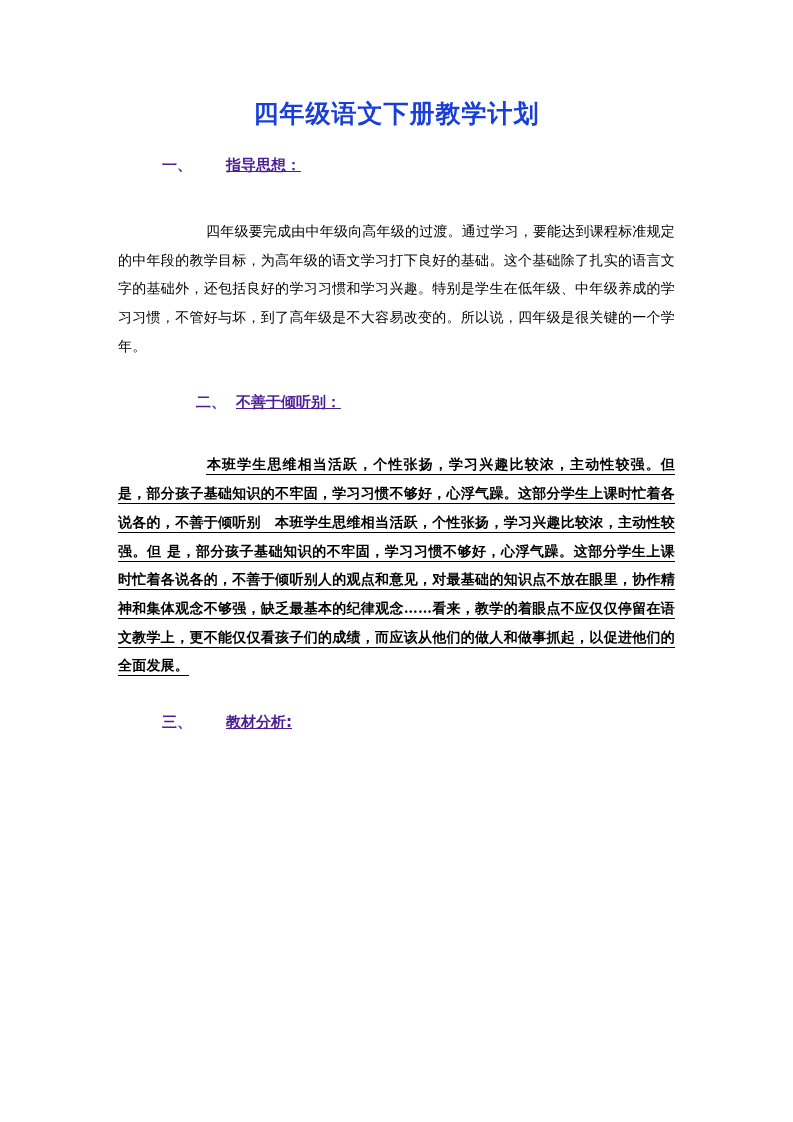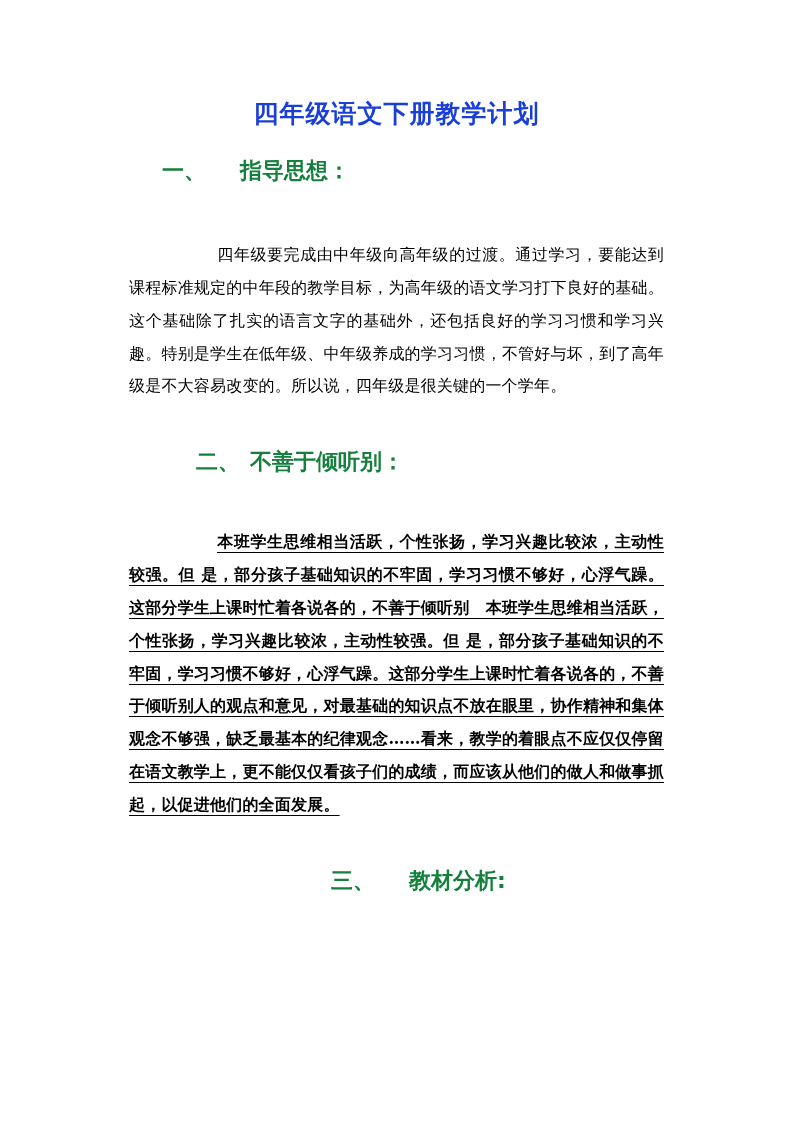--- a/index.html
+++ b/index.html
@@ -30,46 +30,47 @@
     font-size: 25px;
     color: #1a3fd8;
     text-align: center;
     letter-spacing: 1px;
     margin: 18px 0 22px 0;
     line-height: 1.4;
   }
   .heading {
     font-family: "DejaVu Sans", "Liberation Sans", sans-serif;
     font-weight: bold;
-    font-size: 22px;
-    color: #15803d;
+    font-size: 15px;
+    color: #4c1d95;
     margin: 0 0 10px 0;
     line-height: 1.6;
+    text-decoration: underline;
   }
   .heading .num {
     display: inline-block;
   }
   .heading .gap-wide {
     display: inline-block;
     width: 34px;
   }
   .heading .gap-narrow {
     display: inline-block;
     width: 10px;
   }
   .h-indent-1 { padding-left: 44px; }
   .h-indent-2 { padding-left: 78px; }
-  .h-indent-3 { padding-left: 44px; text-align: center; }
+  .h-indent-3 { padding-left: 44px; }
 
   .para {
-    font-size: 16px;
+    font-size: 14px;
     line-height: 2.05;
     text-align: justify;
     text-justify: inter-ideograph;
-    margin: 11px;
+    margin: 0;
     letter-spacing: 0.2px;
   }
   .para .lead {
     display: inline-block;
     width: 88px;
   }
   .block-spacer-lg { height: 30px; }
   .block-spacer-md { height: 26px; }
 
   .underlined {

